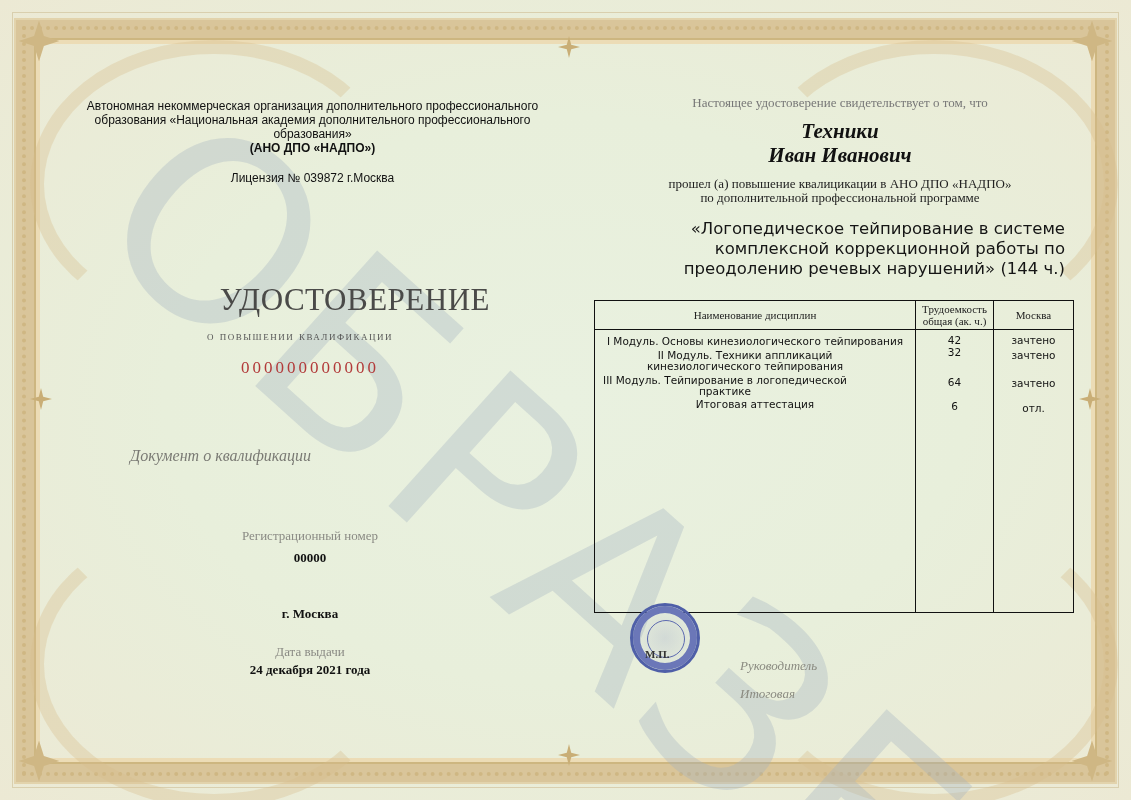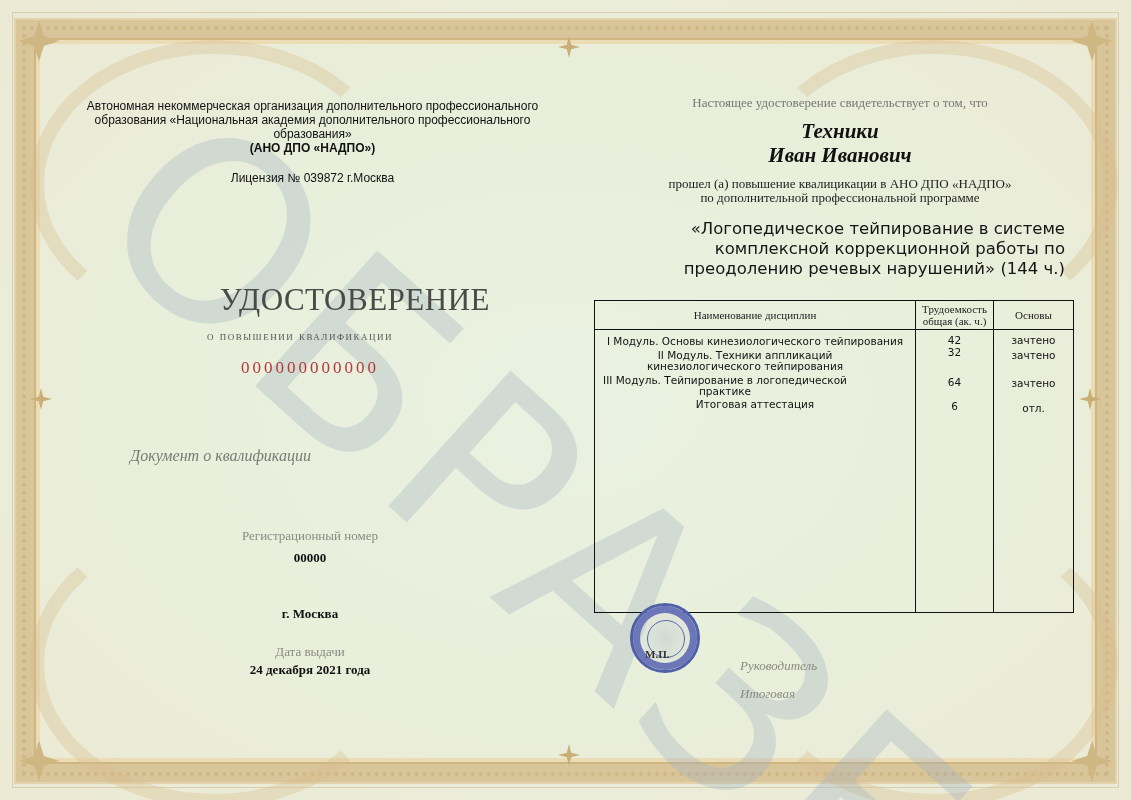--- a/index.html
+++ b/index.html
@@ -103,21 +103,21 @@
   <table class="disc">
     <colgroup>
         <col style="width:321px">
         <col style="width:78px">
         <col>
       </colgroup>
     <tbody>
         <tr>
       <th>Наименование дисциплин</th>
       <th>Трудоемкость общая (ак. ч.)</th>
-      <th>Основы</th>
+      <th>Москва</th>
     </tr>
     <tr>
       <td class="rows" style="padding:6px 5px 0 5px;">
         <div class="r" style="height:14px">I Модуль. Основы кинезиологического тейпирования</div>
         <div class="r" style="height:25px;padding-right:20px">II Модуль. Техники аппликаций кинезиологического тейпирования</div>
         <div class="r" style="height:24px;padding-right:60px">III Модуль. Тейпирование в логопедической практике</div>
         <div class="r">Итоговая аттестация</div>
       </td>
       <td class="rows" style="text-align:center;padding-top:5px;">
         <div style="height:12px">42</div>

